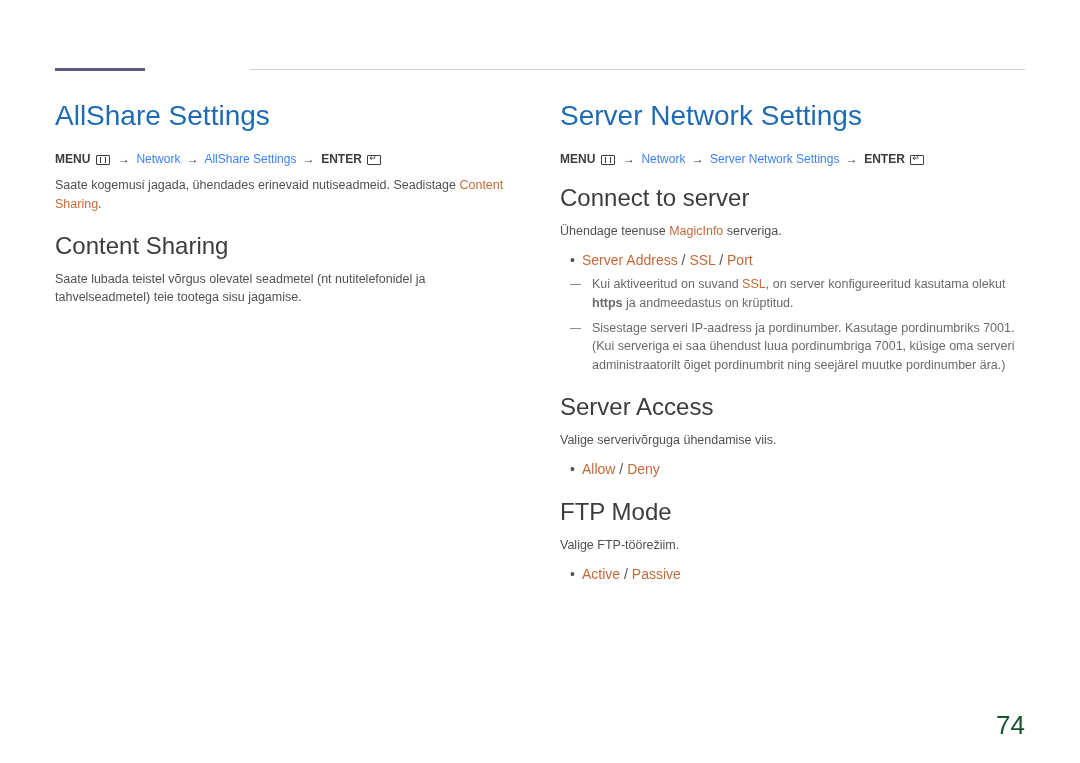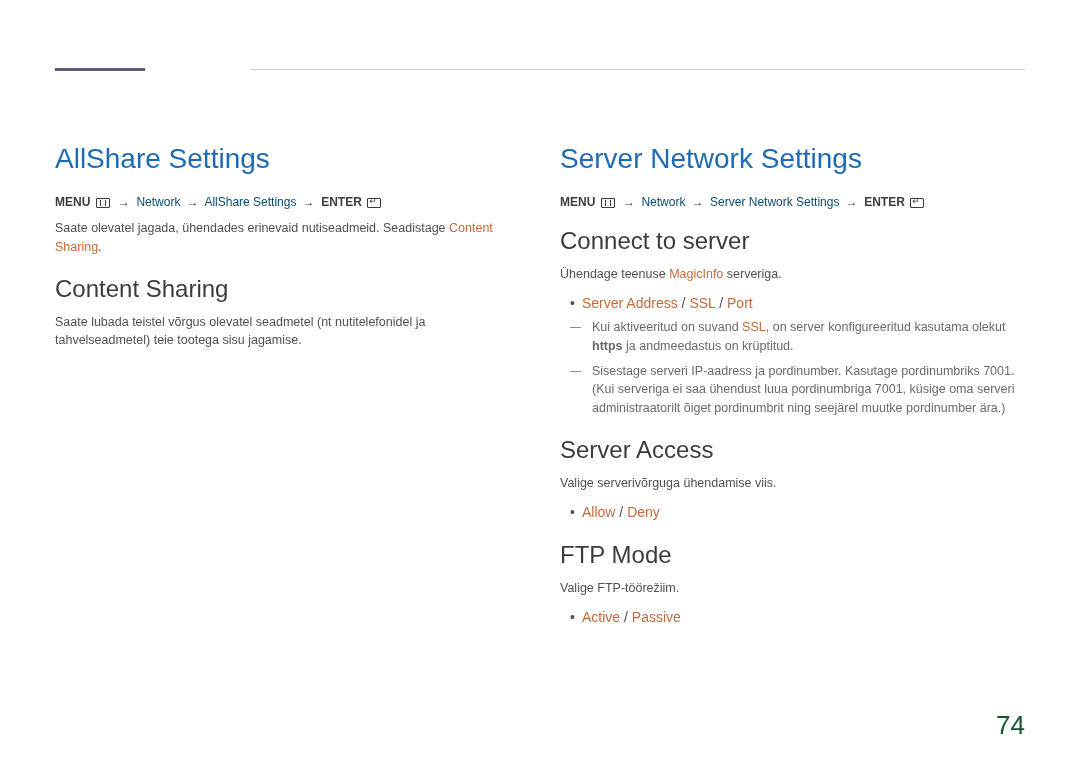--- a/index.html
+++ b/index.html
@@ -29,42 +29,41 @@
     background: #d0d0d0;
   }
   .columns {
     display: flex;
     gap: 40px;
     margin-top: 40px;
   }
   .col {
     flex: 1;
     min-width: 0;
-    margin-top: 43px;
   }
   h1 {
     color: #1f6bb3;
     font-size: 28px;
     font-weight: 400;
     margin-bottom: 20px;
   }
   h2 {
     color: #3c3c3c;
     font-size: 24px;
     font-weight: 400;
     margin-top: 18px;
     margin-bottom: 10px;
   }
   .breadcrumb {
     font-size: 12px;
     color: #3c3c3c;
     margin-bottom: 10px;
   }
   .breadcrumb .b { font-weight: bold; }
-  .breadcrumb .hl { color: #0c4a6e; }
+  .breadcrumb .hl { color: #3b82f6; }
   .para {
     font-size: 12.5px;
     line-height: 1.5;
     color: #505050;
     margin-bottom: 8px;
   }
   .hl { color: #c46a3a; }
   .bold { font-weight: bold; }
   ul { list-style: none; }
   li.bullet {
@@ -150,21 +149,21 @@
       <span class="arrow">→</span>
       <span class="hl">Network</span>
       <span class="arrow">→</span>
       <span class="hl">AllShare Settings</span>
       <span class="arrow">→</span>
       <span class="b">ENTER</span>
       <span class="icon enter"></span>
     </div>
 
     <p class="para">
-      <span>Saate olevatel jagada, ühendades erinevaid nutiseadmeid. Seadistage </span><span class="hl">Content Sharing</span><span>.</span>
+      <span>Saate kogemusi jagada, ühendades erinevaid nutiseadmeid. Seadistage </span><span class="hl">Content Sharing</span><span>.</span>
     </p>
 
     <h2>Content Sharing</h2>
     <p class="para">Saate lubada teistel võrgus olevatel seadmetel (nt nutitelefonidel ja tahvelseadmetel) teie tootega sisu jagamise.</p>
   </div>
 
   <div class="col">
     <h1>Server Network Settings</h1>
 
     <div class="breadcrumb">

